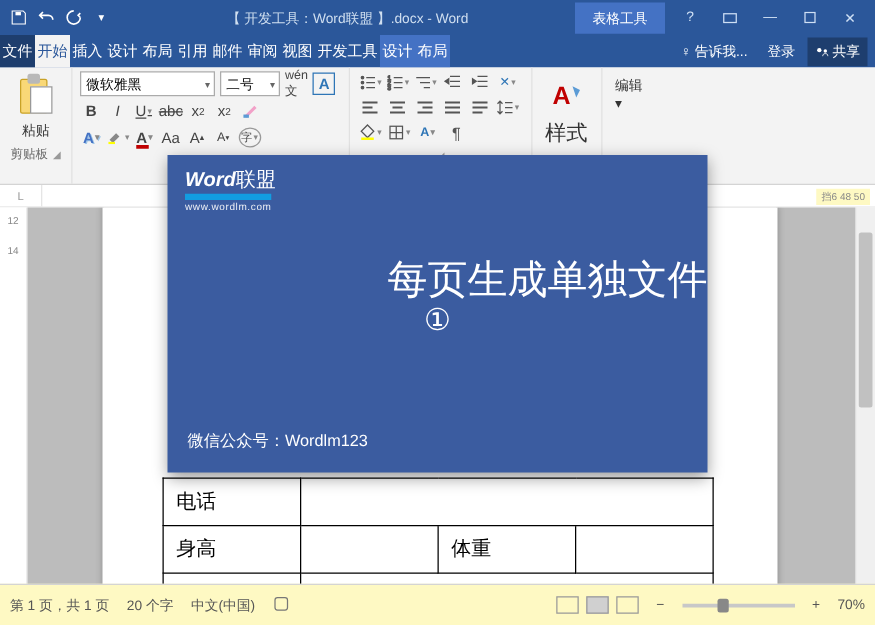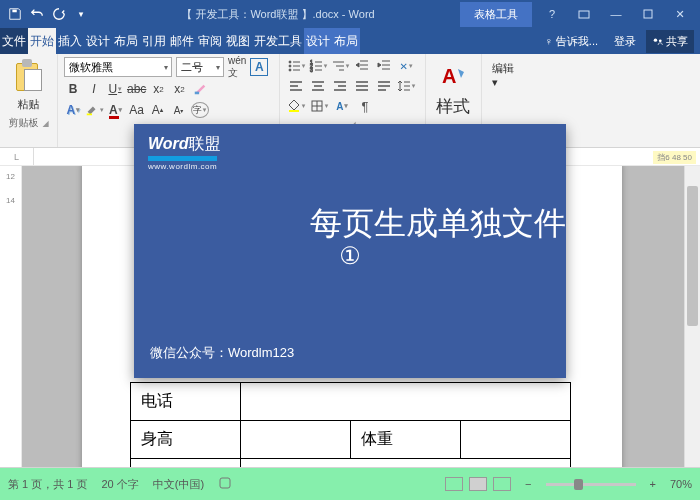--- a/index.html
+++ b/index.html
@@ -54,21 +54,21 @@
 .page{position:absolute;left:60px;top:-4px;width:540px;height:600px;background:#fff;box-shadow:0 2px 6px rgba(0,0,0,.3)}
 .doc-table{position:absolute;left:48px;top:220px;border-collapse:collapse}
 .doc-table td{border:1px solid #000;padding:6px 10px;font-size:16px;min-width:110px;height:38px;vertical-align:middle}
 .overlay{position:absolute;left:134px;top:124px;width:432px;height:254px;background:#3b5ca0;color:#fff;box-shadow:0 4px 12px rgba(0,0,0,.4);z-index:50}
 .overlay-logo{position:absolute;top:10px;left:14px;font-size:16px}
 .overlay-logo b{font-style:italic;font-weight:900}
 .overlay-url{font-size:8px;letter-spacing:.5px;opacity:.9;border-top:5px solid #0ea5e9;display:inline-block;padding-top:1px}
 .overlay-title{position:absolute;top:78px;width:100%;text-align:right;font-size:32px;font-weight:400}
 .overlay-num{position:absolute;top:118px;width:100%;text-align:center;font-size:24px}
 .overlay-foot{position:absolute;bottom:16px;left:16px;font-size:13px}
-.statusbar{position:absolute;bottom:0;left:0;right:0;height:22px;background:#86efac;border-top:1px solid #d4d4d4;display:flex;align-items:center;font-size:11px;color:#555;padding:16px 8px;gap:14px}
+.statusbar{position:absolute;bottom:0;left:0;right:0;height:22px;background:#fef9c3;border-top:1px solid #d4d4d4;display:flex;align-items:center;font-size:11px;color:#555;padding:16px 8px;gap:14px}
 .statusbar .sp{flex:1}
 .zoom-slider{width:90px;height:3px;background:#c8c8c8;position:relative;cursor:pointer}
 .zoom-slider::before{content:"";position:absolute;left:32%;top:-4px;width:9px;height:11px;background:#888;border-radius:2px}
 .view-icons{display:flex;gap:6px}
 .vi{width:18px;height:14px;border:1px solid #999;cursor:pointer}
 .scrollbar-v{position:absolute;right:0;top:166px;bottom:22px;width:16px;background:#f0f0f0;border-left:1px solid #ddd}
 .scrollbar-v .thumb{position:absolute;left:2px;right:2px;top:20px;height:140px;background:#c1c1c1;border-radius:2px;cursor:pointer}
 .ruler-seg{position:absolute;right:4px;top:3px;font-size:8px;color:#888;background:#fef9c3;padding:1px 4px}
 </style>
 </head>

